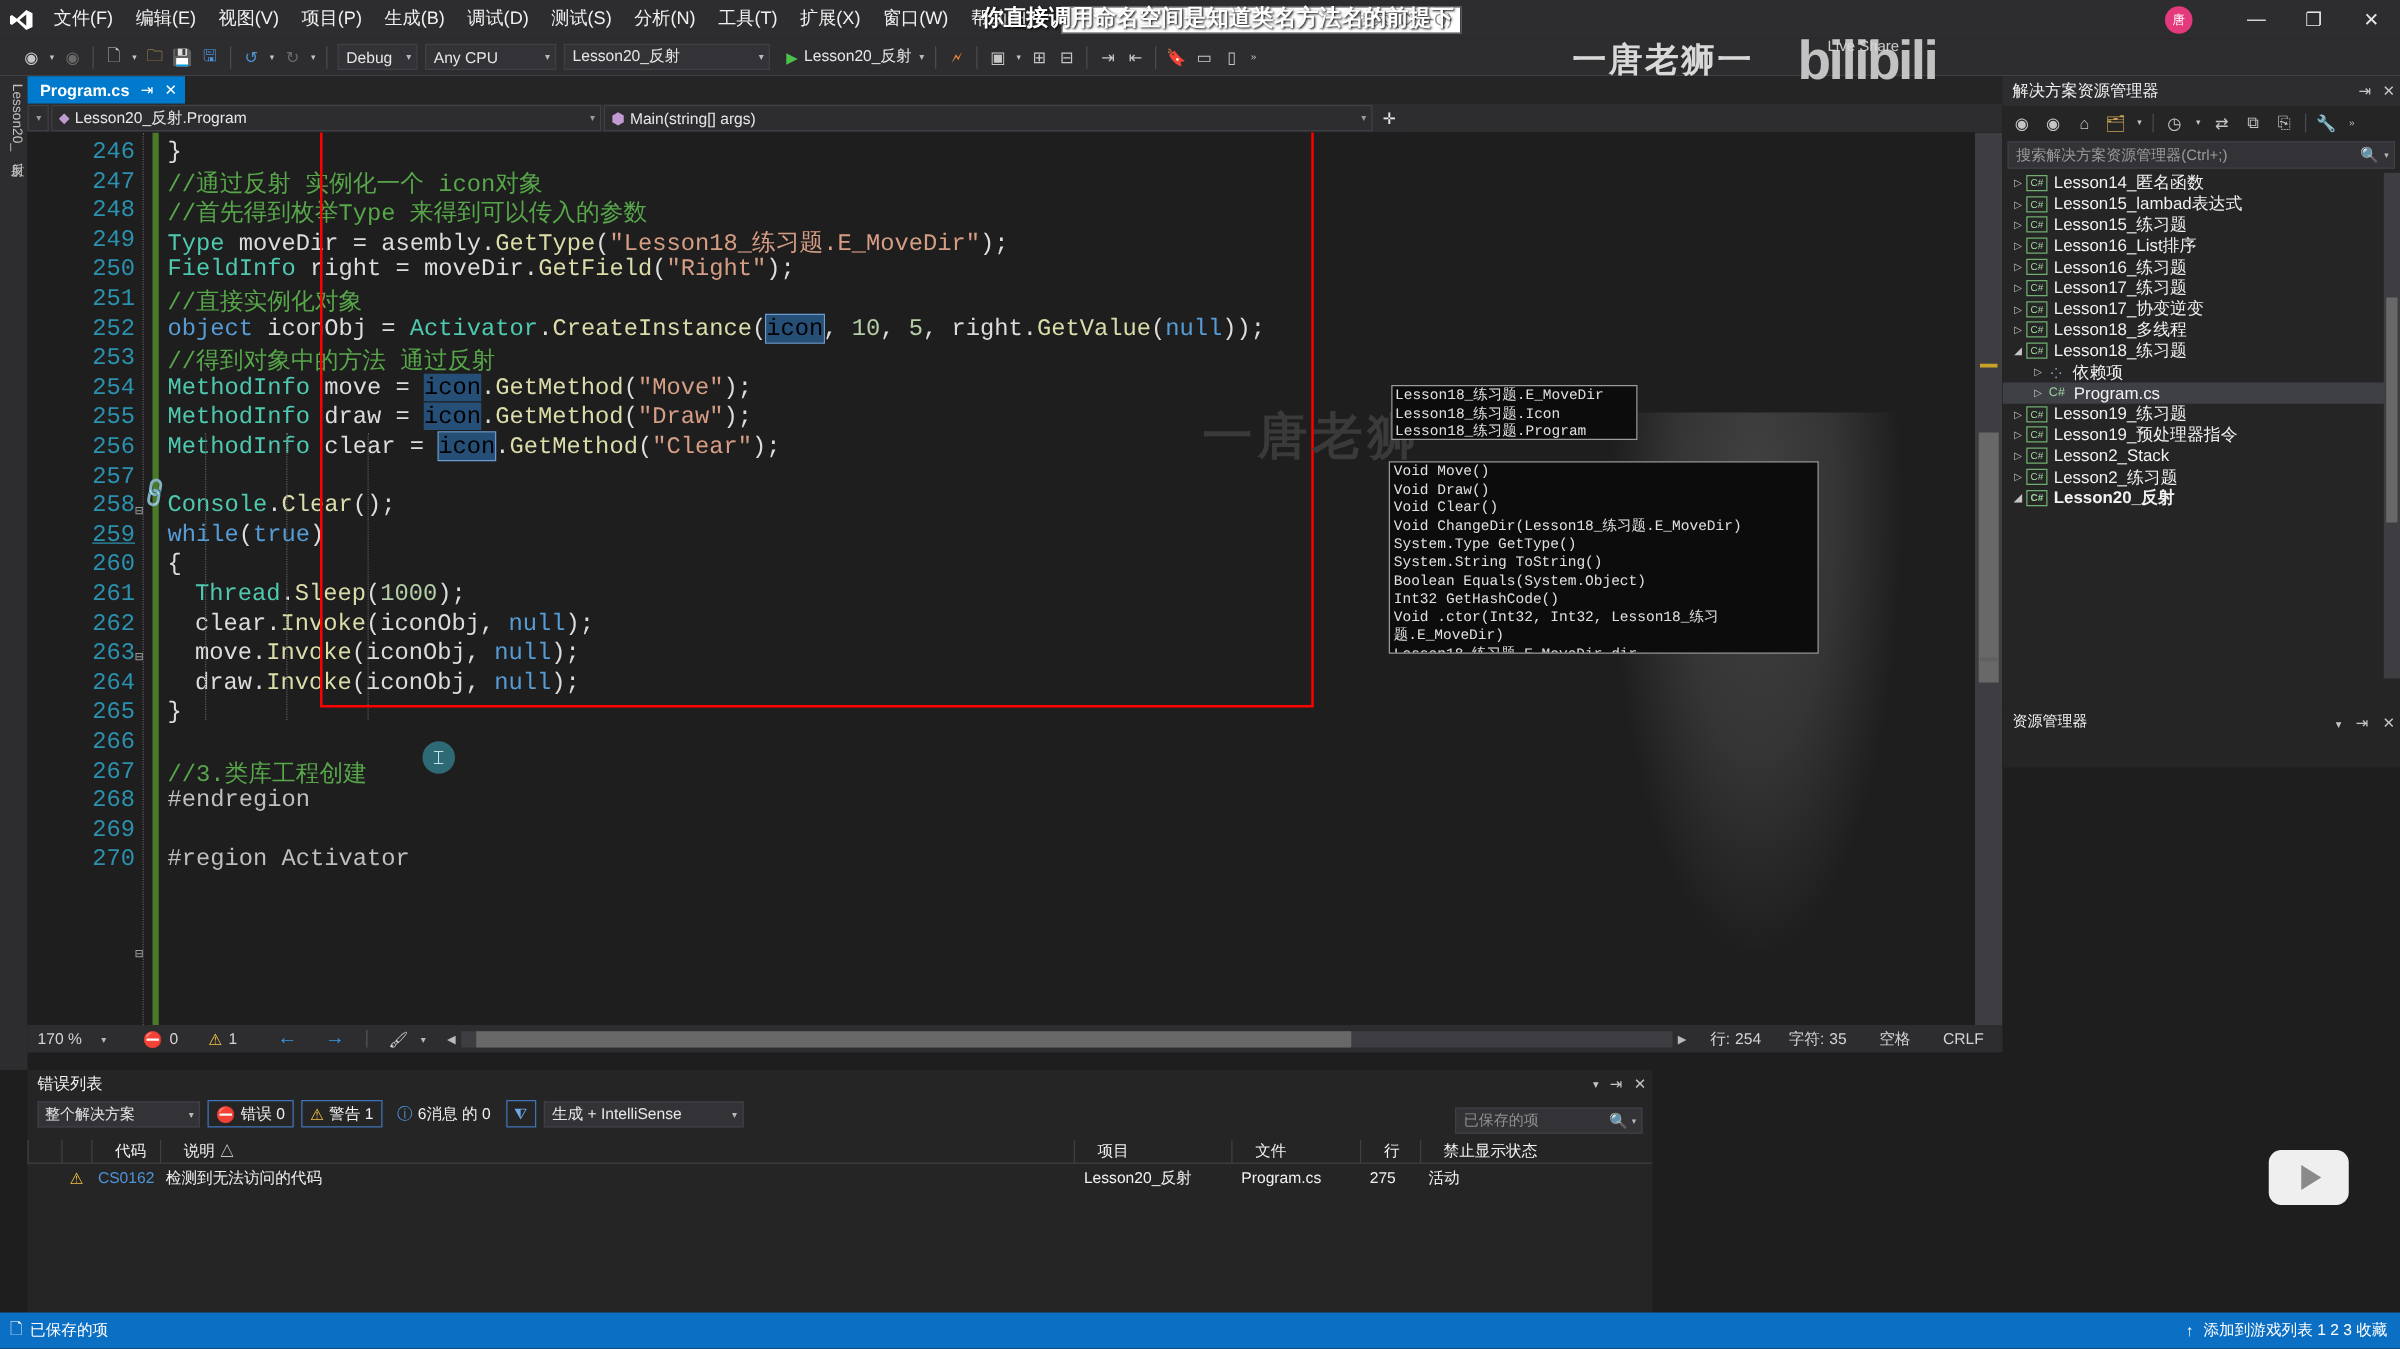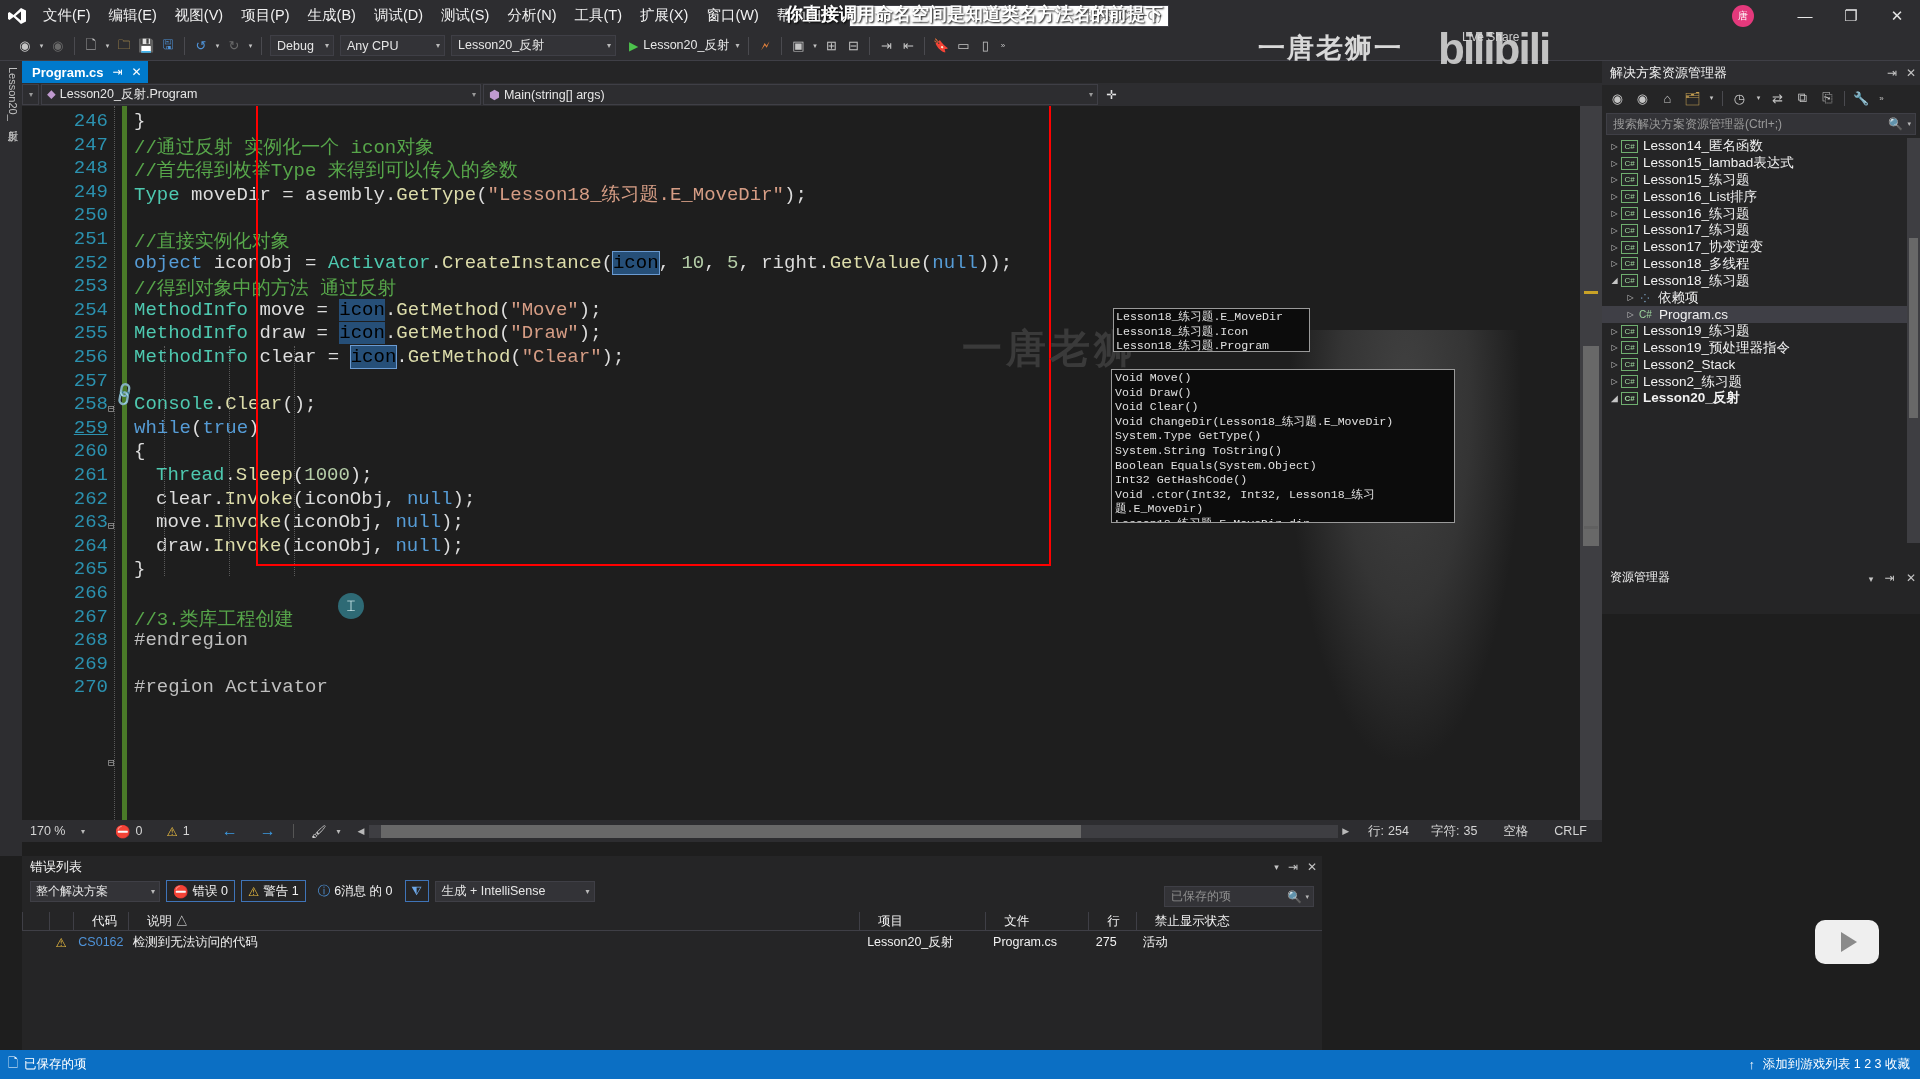--- a/index.html
+++ b/index.html
@@ -305,20 +305,21 @@
       <div class="lnum" style="top: 570.4px;">270</div>
     </div>
   <div id="changebar">
     <div class="g" style="top:0px;height:714px"></div>
   </div>
   <div id="codearea">
       <div class="cl" style="top: 4px; left: 0px;"><span class="c-txt">}</span></div>
       <div class="cl" style="top: 27.6px; left: 0px;"><span class="c-cmt">//通过反射 实例化一个 icon对象</span></div>
       <div class="cl" style="top: 51.2px; left: 0px;"><span class="c-cmt">//首先得到枚举Type 来得到可以传入的参数</span></div>
       <div class="cl" style="top: 74.8px; left: 0px;"><span class="c-type">Type</span> <span class="c-txt">moveDir</span> <span class="c-txt">=</span> <span class="c-txt">asembly</span><span class="c-txt">.</span><span class="c-mth">GetType</span><span class="c-txt">(</span><span class="c-str">"Lesson18_练习题.E_MoveDir"</span><span class="c-txt">);</span></div>
+      <div class="cl" style="top: 98.4px; left: 0px;"><span class="c-type">FieldInfo</span> <span class="c-txt">right</span> <span class="c-txt">=</span> <span class="c-txt">moveDir</span><span class="c-txt">.</span><span class="c-mth">GetField</span><span class="c-txt">(</span><span class="c-str">"Right"</span><span class="c-txt">);</span></div>
       <div class="cl" style="top: 122px; left: 0px;"><span class="c-cmt">//直接实例化对象</span></div>
       <div class="cl" style="top: 145.6px; left: 0px;"><span class="c-kw">object</span> <span class="c-txt">iconObj</span> <span class="c-txt">=</span> <span class="c-type">Activator</span><span class="c-txt">.</span><span class="c-mth">CreateInstance</span><span class="c-txt">(</span><span class="sel">icon</span><span class="c-txt">, </span><span class="c-num">10</span><span class="c-txt">, </span><span class="c-num">5</span><span class="c-txt">, right</span><span class="c-txt">.</span><span class="c-mth">GetValue</span><span class="c-txt">(</span><span class="c-kw">null</span><span class="c-txt">));</span></div>
       <div class="cl" style="top: 169.2px; left: 0px;"><span class="c-cmt">//得到对象中的方法 通过反射</span></div>
       <div class="cl" style="top: 192.8px; left: 0px;"><span class="c-type">MethodInfo</span> <span class="c-txt">move</span> <span class="c-txt">=</span> <span class="sel2">icon</span><span class="c-txt">.</span><span class="c-mth">GetMethod</span><span class="c-txt">(</span><span class="c-str">"Move"</span><span class="c-txt">);</span></div>
       <div class="cl" style="top: 216.4px; left: 0px;"><span class="c-type">MethodInfo</span> <span class="c-txt">draw</span> <span class="c-txt">=</span> <span class="sel2">icon</span><span class="c-txt">.</span><span class="c-mth">GetMethod</span><span class="c-txt">(</span><span class="c-str">"Draw"</span><span class="c-txt">);</span></div>
       <div class="cl" style="top: 240px; left: 0px;"><span class="c-type">MethodInfo</span> <span class="c-txt">clear</span> <span class="c-txt">=</span> <span class="sel">icon</span><span class="c-txt">.</span><span class="c-mth">GetMethod</span><span class="c-txt">(</span><span class="c-str">"Clear"</span><span class="c-txt">);</span></div>
       <div class="cl" style="top: 263.6px; left: 0px;"></div>
       <div class="cl" style="top: 287.2px; left: 0px;"><span class="c-type">Console</span><span class="c-txt">.</span><span class="c-mth">Clear</span><span class="c-txt">();</span></div>
       <div class="cl" style="top: 310.8px; left: 0px;"><span class="c-kw">while</span><span class="c-txt">(</span><span class="c-kw">true</span><span class="c-txt">)</span></div>
       <div class="cl" style="top: 334.4px; left: 0px;"><span class="c-txt">{</span></div>

